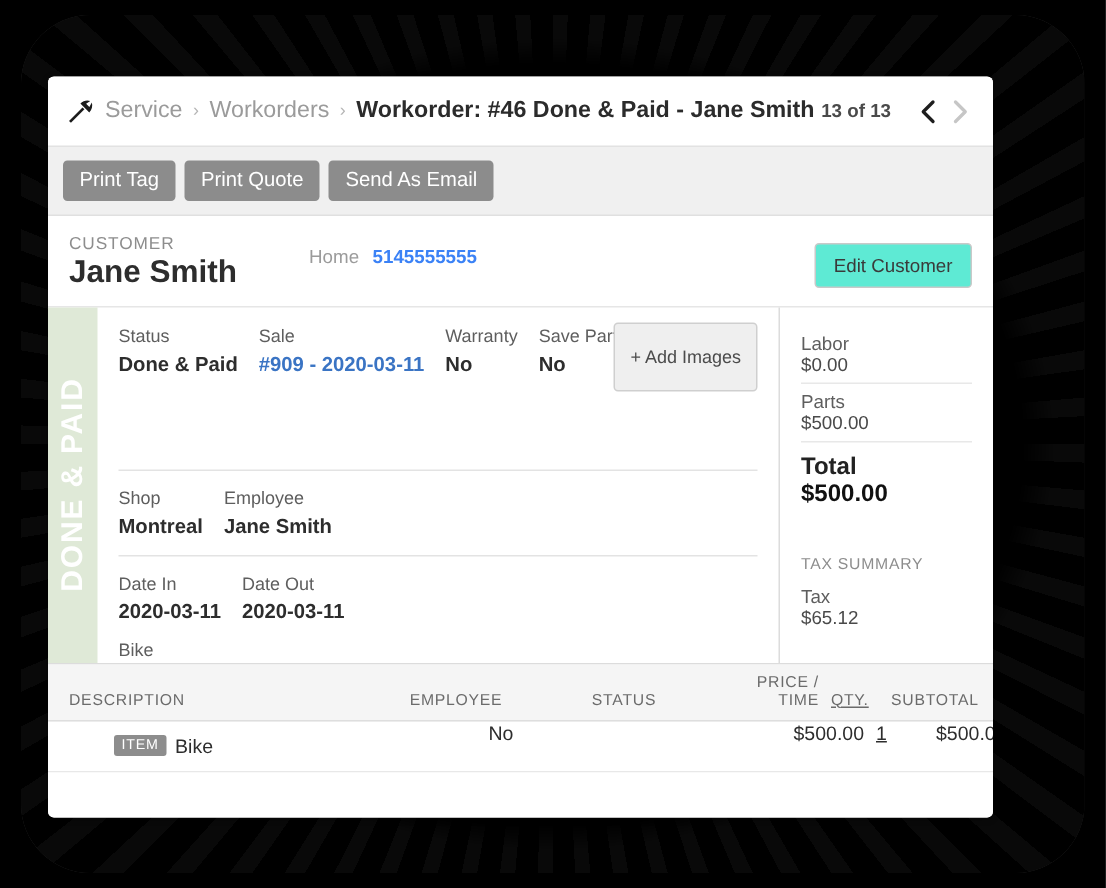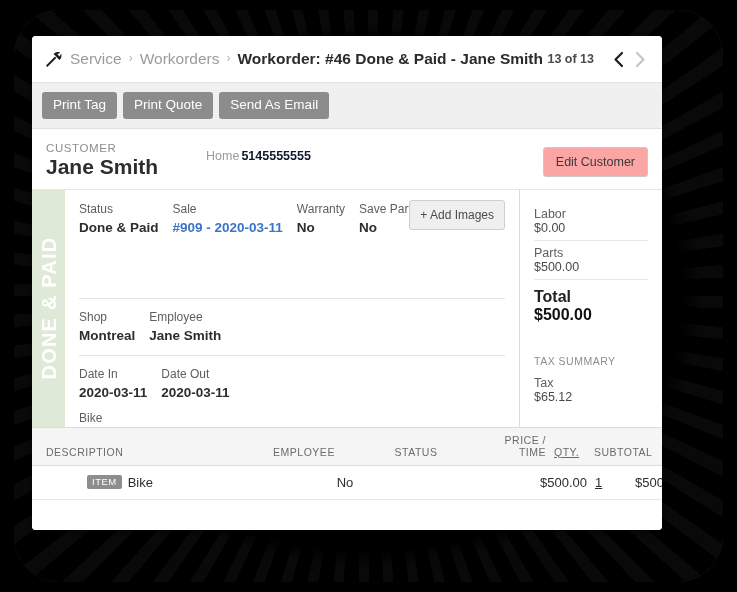--- a/index.html
+++ b/index.html
@@ -38,21 +38,21 @@
       repeating-conic-gradient(from 0deg at 50% 50%,
         rgba(255,255,255,0.035) 0deg 2deg, rgba(0,0,0,0) 2deg 5deg);
     -webkit-mask-image: radial-gradient(ellipse 356px 288px at 50% 50%, rgba(0,0,0,0) 0 88%, #000 94%, #000 100%);
             mask-image: radial-gradient(ellipse 356px 288px at 50% 50%, rgba(0,0,0,0) 0 88%, #000 94%, #000 100%);
     pointer-events: none;
   }
 
   
   #card {
     position: absolute;
-    left: 32px; top: 36px;
+    left: 32px; top: 51px;
     width: 630px; height: 494px;
     background: #ffffff;
     border-radius: 4px;
     overflow: hidden;
     box-shadow: 0 1px 4px rgba(0,0,0,0.35);
   }
 
   
   .crumb-bar {
     height: 47px;
@@ -141,24 +141,24 @@
     font-weight: bold;
     margin-top: 1px;
     line-height: 1.15;
   }
   .cust-phone {
     margin: 8px 0 0 48px;
     font-size: 12.5px;
     white-space: nowrap;
   }
   .phone-label { color: #9b9b9b; text-align: center; }
-  .phone-value { color: #0f172a; font-weight: bold; margin-left: 2px; }
+  .phone-value { color: #3b82f6; font-weight: bold; margin-left: 9px; }
   .cust-spacer { flex: 1 1 auto; }
   .btn-outline {
-    background: #fca5a5;
+    background: #5eead4;
     border: 1px solid #c9c9c9;
     border-radius: 3px;
     color: #3a3a3a;
     font-size: 12.5px;
     padding: 7px 12px;
     cursor: pointer;
     margin-top: 6px;
     font-family: inherit;
   }
 
@@ -210,21 +210,21 @@
   }
   .field-value.link { color: #3a74c4; font-weight: bold; cursor: pointer; }
   .add-images-btn {
     position: absolute;
     right: 14px; top: 10px;
     background: #efefef;
     border: 1px solid #cfcfcf;
     border-radius: 3px;
     color: #4b4b4b;
     font-size: 12px;
-    padding: 7px 10px;
+    padding: 15px 10px;
     cursor: pointer;
     font-family: inherit;
   }
   .rule {
     border-top: 1px solid #e3e3e3;
     margin: 0 0 0 0;
   }
   .sect { padding: 9px 0 9px 0; }
   .sect.first { padding-top: 0; }
   .note-label {
@@ -285,23 +285,22 @@
     display: flex;
     background: #f5f5f5;
     border-bottom: 1px solid #dedede;
     align-items: flex-end;
     height: 38px;
     padding: 0 14px 7px 14px;
     box-sizing: border-box;
   }
   .tbl-row {
     display: flex;
-    align-items: center;
     height: 34px;
-    padding: 0 21px;
+    padding: 0 10px;
     box-sizing: border-box;
     border-bottom: 1px solid #e8e8e8;
   }
   .th {
     font-size: 10.5px;
     letter-spacing: 0.5px;
     color: #6b6b6b;
     text-transform: uppercase;
     line-height: 1.15;
   }

